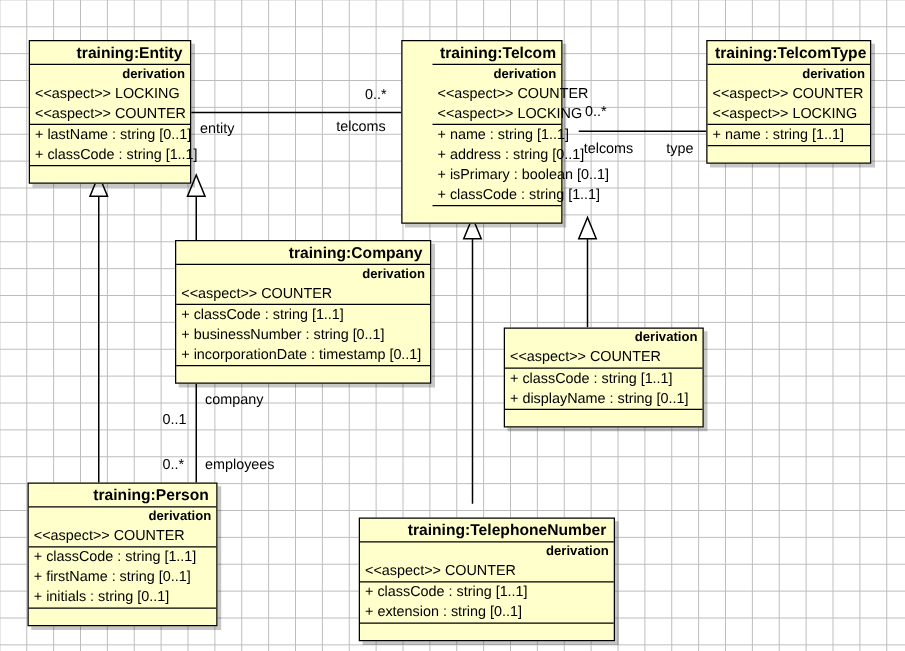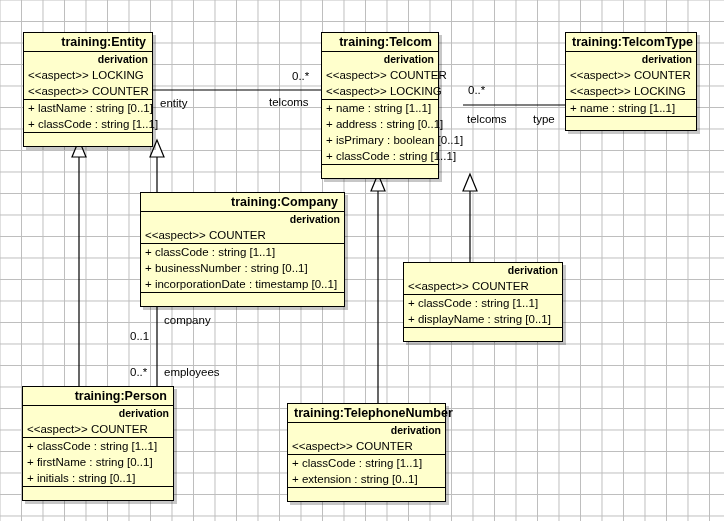--- a/index.html
+++ b/index.html
@@ -105,21 +105,21 @@
     <div class="uml-derivation">derivation</div>
     <div class="uml-aspect">&lt;&lt;aspect&gt;&gt; LOCKING</div>
     <div class="uml-aspect">&lt;&lt;aspect&gt;&gt; COUNTER</div>
     <div class="uml-attrs">
       <div class="uml-attr">+ lastName : string [0..1]</div>
       <div class="uml-attr">+ classCode : string [1..1]</div>
     </div>
     <div class="uml-ops"></div>
   </div>
 
-  <div class="uml-class" style="left:321px;top:32px;width:118px;">
+  <div class="uml-class" style="left:321px;top:32px;width:129px;padding-left:24px;">
     <div class="uml-name">training:Telcom</div>
     <div class="uml-derivation">derivation</div>
     <div class="uml-aspect">&lt;&lt;aspect&gt;&gt; COUNTER</div>
     <div class="uml-aspect">&lt;&lt;aspect&gt;&gt; LOCKING</div>
     <div class="uml-attrs">
       <div class="uml-attr">+ name : string [1..1]</div>
       <div class="uml-attr">+ address : string [0..1]</div>
       <div class="uml-attr">+ isPrimary : boolean [0..1]</div>
       <div class="uml-attr">+ classCode : string [1..1]</div>
     </div>
@@ -164,21 +164,21 @@
     <div class="uml-derivation">derivation</div>
     <div class="uml-aspect">&lt;&lt;aspect&gt;&gt; COUNTER</div>
     <div class="uml-attrs">
       <div class="uml-attr">+ classCode : string [1..1]</div>
       <div class="uml-attr">+ firstName : string [0..1]</div>
       <div class="uml-attr">+ initials : string [0..1]</div>
     </div>
     <div class="uml-ops"></div>
   </div>
 
-  <div class="uml-class" style="left:287px;top:403px;width:159px;">
+  <div class="uml-class" style="left:287px;top:414px;width:205px;">
     <div class="uml-name">training:TelephoneNumber</div>
     <div class="uml-derivation">derivation</div>
     <div class="uml-aspect">&lt;&lt;aspect&gt;&gt; COUNTER</div>
     <div class="uml-attrs">
       <div class="uml-attr">+ classCode : string [1..1]</div>
       <div class="uml-attr">+ extension : string [0..1]</div>
     </div>
     <div class="uml-ops"></div>
   </div>
 

